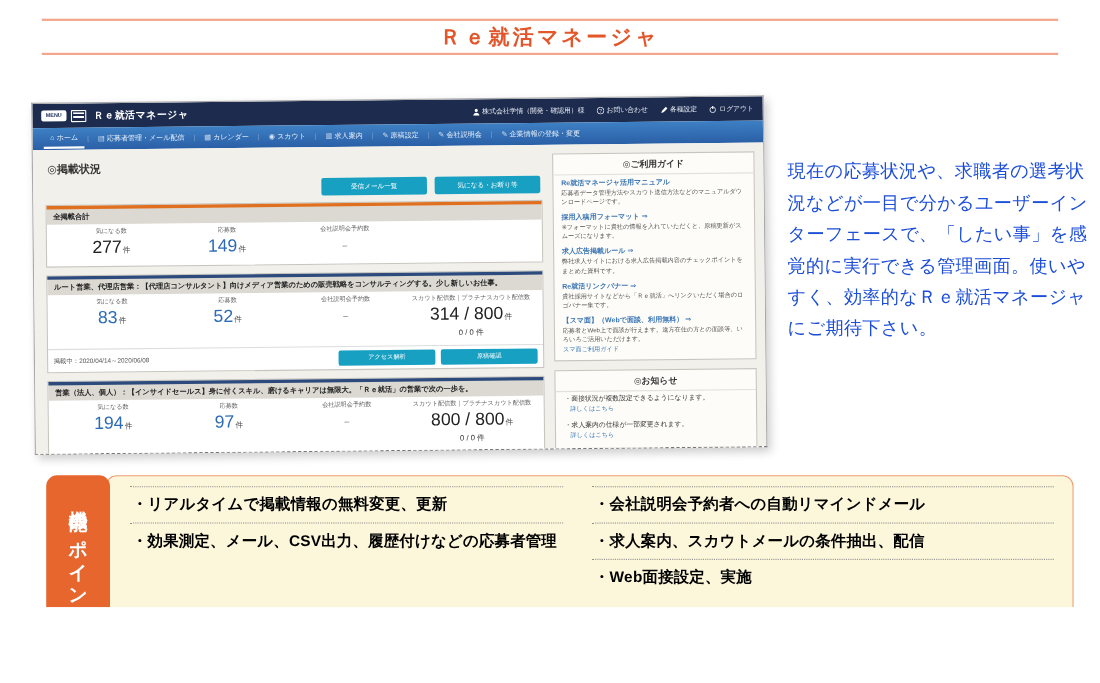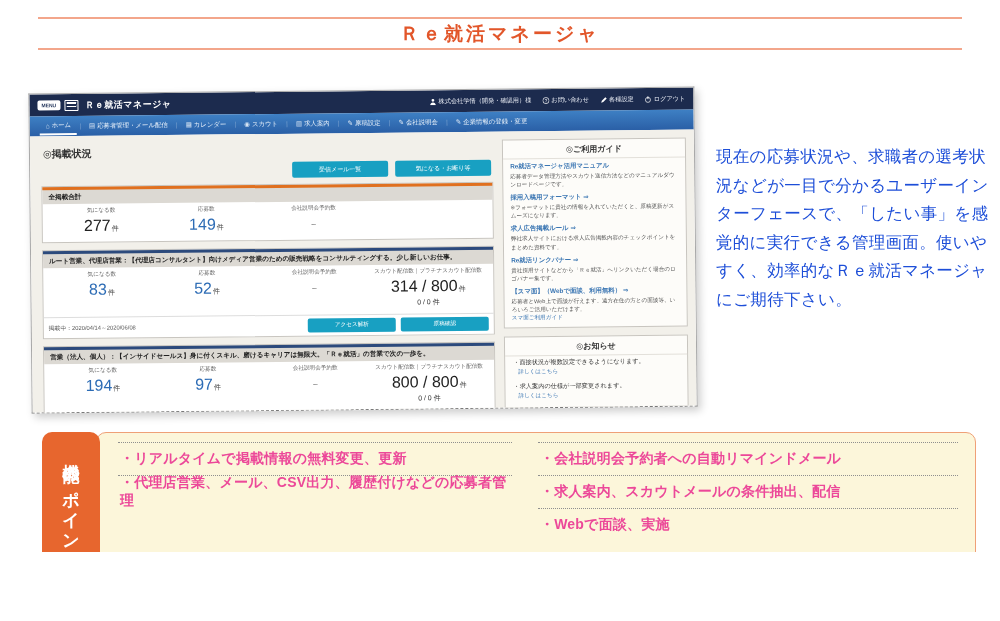--- a/index.html
+++ b/index.html
@@ -87,21 +87,21 @@
   .feat-panel { position:absolute; left:54px; right:0; top:0; bottom:0; background:#fcf6da;
     border:1px solid #efa077; border-radius:10px; }
   .feat-tab { position:absolute; left:0; top:0; width:58px; height:153px; background:#e7662e;
     border-radius:10px; color:#fff; display:flex; align-items:center; justify-content:center;
     writing-mode:vertical-rl; font-size:17px; font-weight:bold; letter-spacing:3px; z-index:2; }
   .feat-cols { position:absolute; left:76px; right:18px; top:10px; bottom:10px; display:flex; gap:26px; }
   .fcol { border-bottom:1px dotted #8f8f8f; }
   .fcol.left { width:394px; flex:0 0 auto; }
   .fcol.right { flex:1; }
   .fitem { border-top:1px dotted #8f8f8f; height:33.2px; display:flex; align-items:center;
-    font-size:14px; font-weight:600; color:#ec4899; letter-spacing:0.2px; padding-left:2px; }
+    font-size:14px; font-weight:600; color:#000000; letter-spacing:0.2px; padding-left:2px; }
 </style>
 </head>
 <body>
 
 <div class="page">
 
   <div class="rule top"></div>
   <div class="page-title">Ｒｅ就活マネージャ</div>
   <div class="rule bottom"></div>
 
@@ -323,23 +323,23 @@
 
     </div>
   </div>
 
   <div class="features">
     <div class="feat-panel"></div>
     <div class="feat-tab">機能のポイント</div>
     <div class="feat-cols">
       <div class="fcol left">
         <div class="fitem">・リアルタイムで掲載情報の無料変更、更新</div>
-        <div class="fitem">・代理店営業、メール、CSV出力、履歴付けなどの応募者管理</div>
+        <div class="fitem">・効果測定、メール、CSV出力、履歴付けなどの応募者管理</div>
       </div>
       <div class="fcol right">
         <div class="fitem">・会社説明会予約者への自動リマインドメール</div>
         <div class="fitem">・求人案内、スカウトメールの条件抽出、配信</div>
-        <div class="fitem">・Webで面談、実施</div>
+        <div class="fitem">・Web面接設定、実施</div>
       </div>
     </div>
   </div>
 
 </div>
 
 </body></html>

